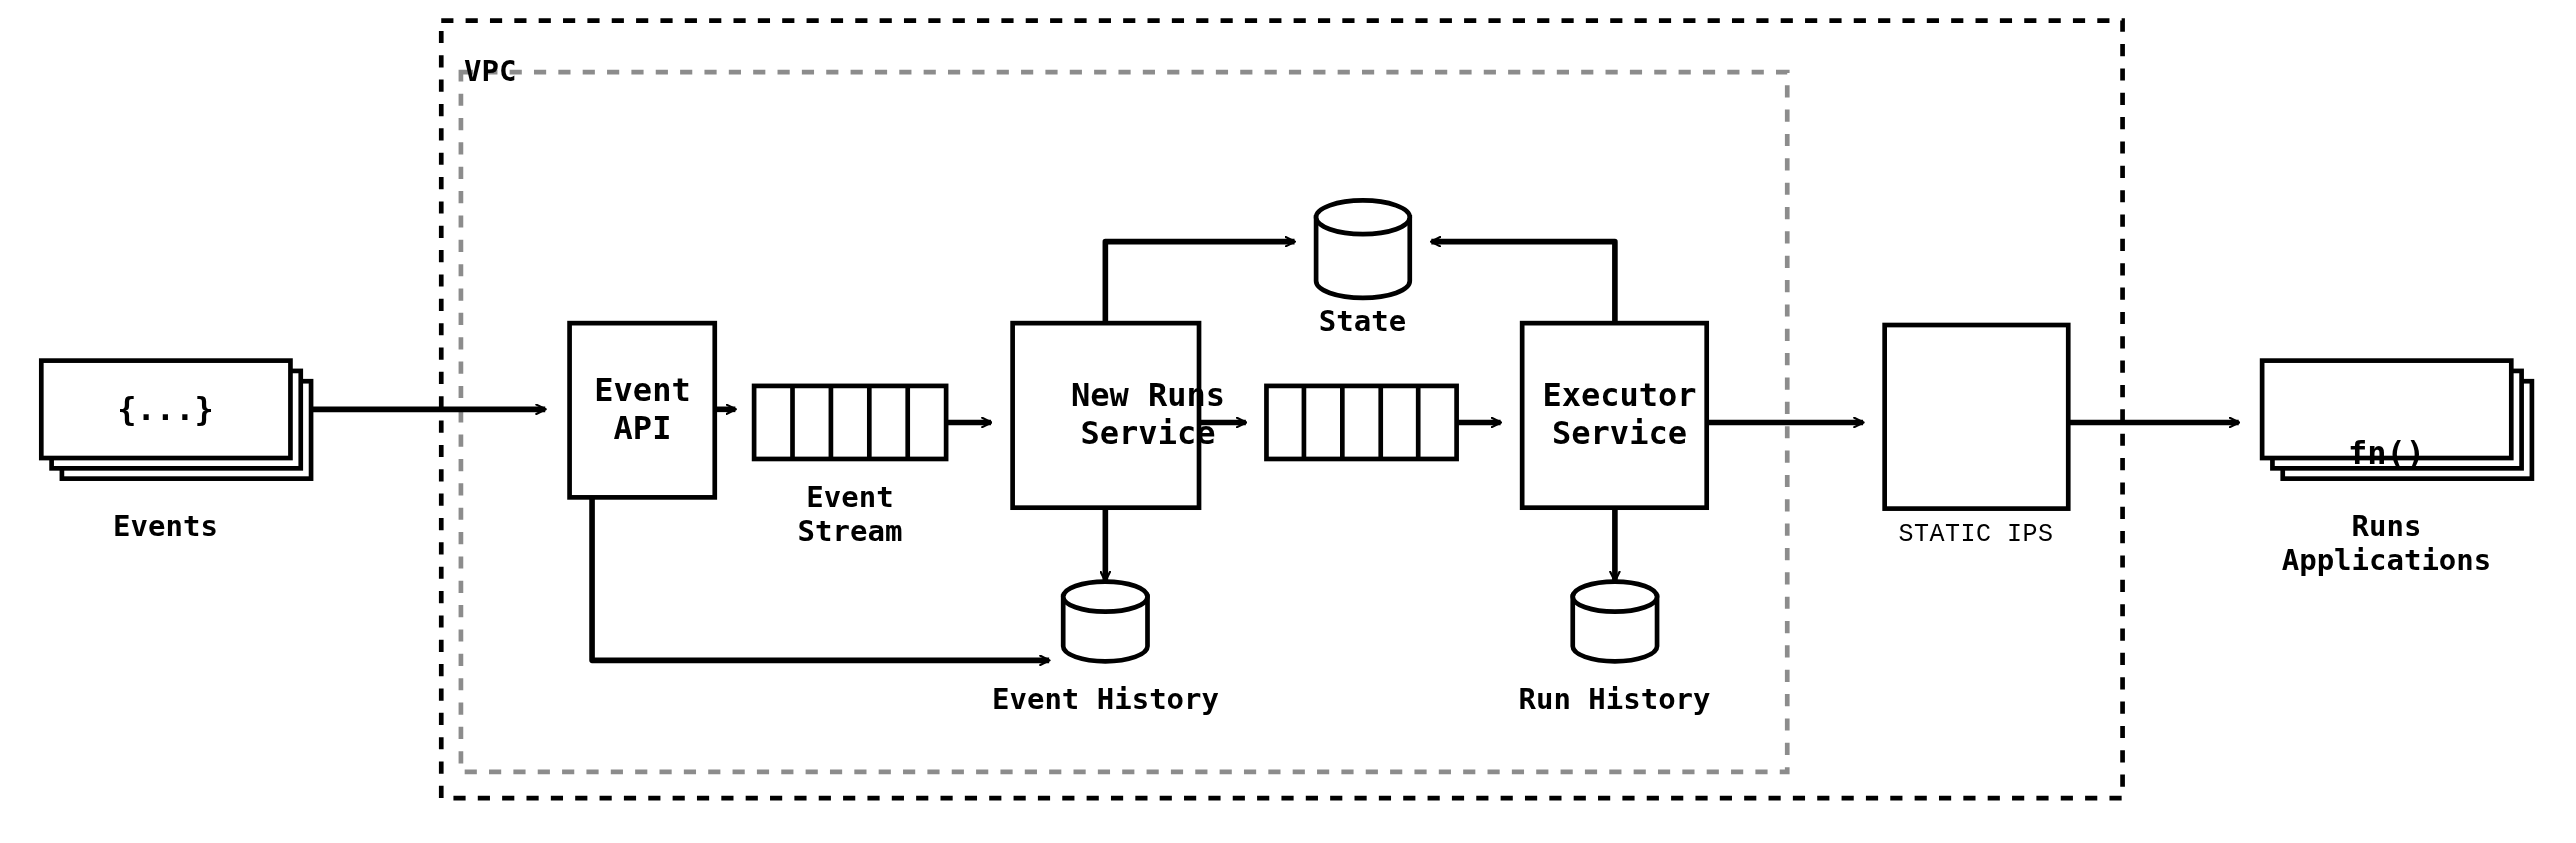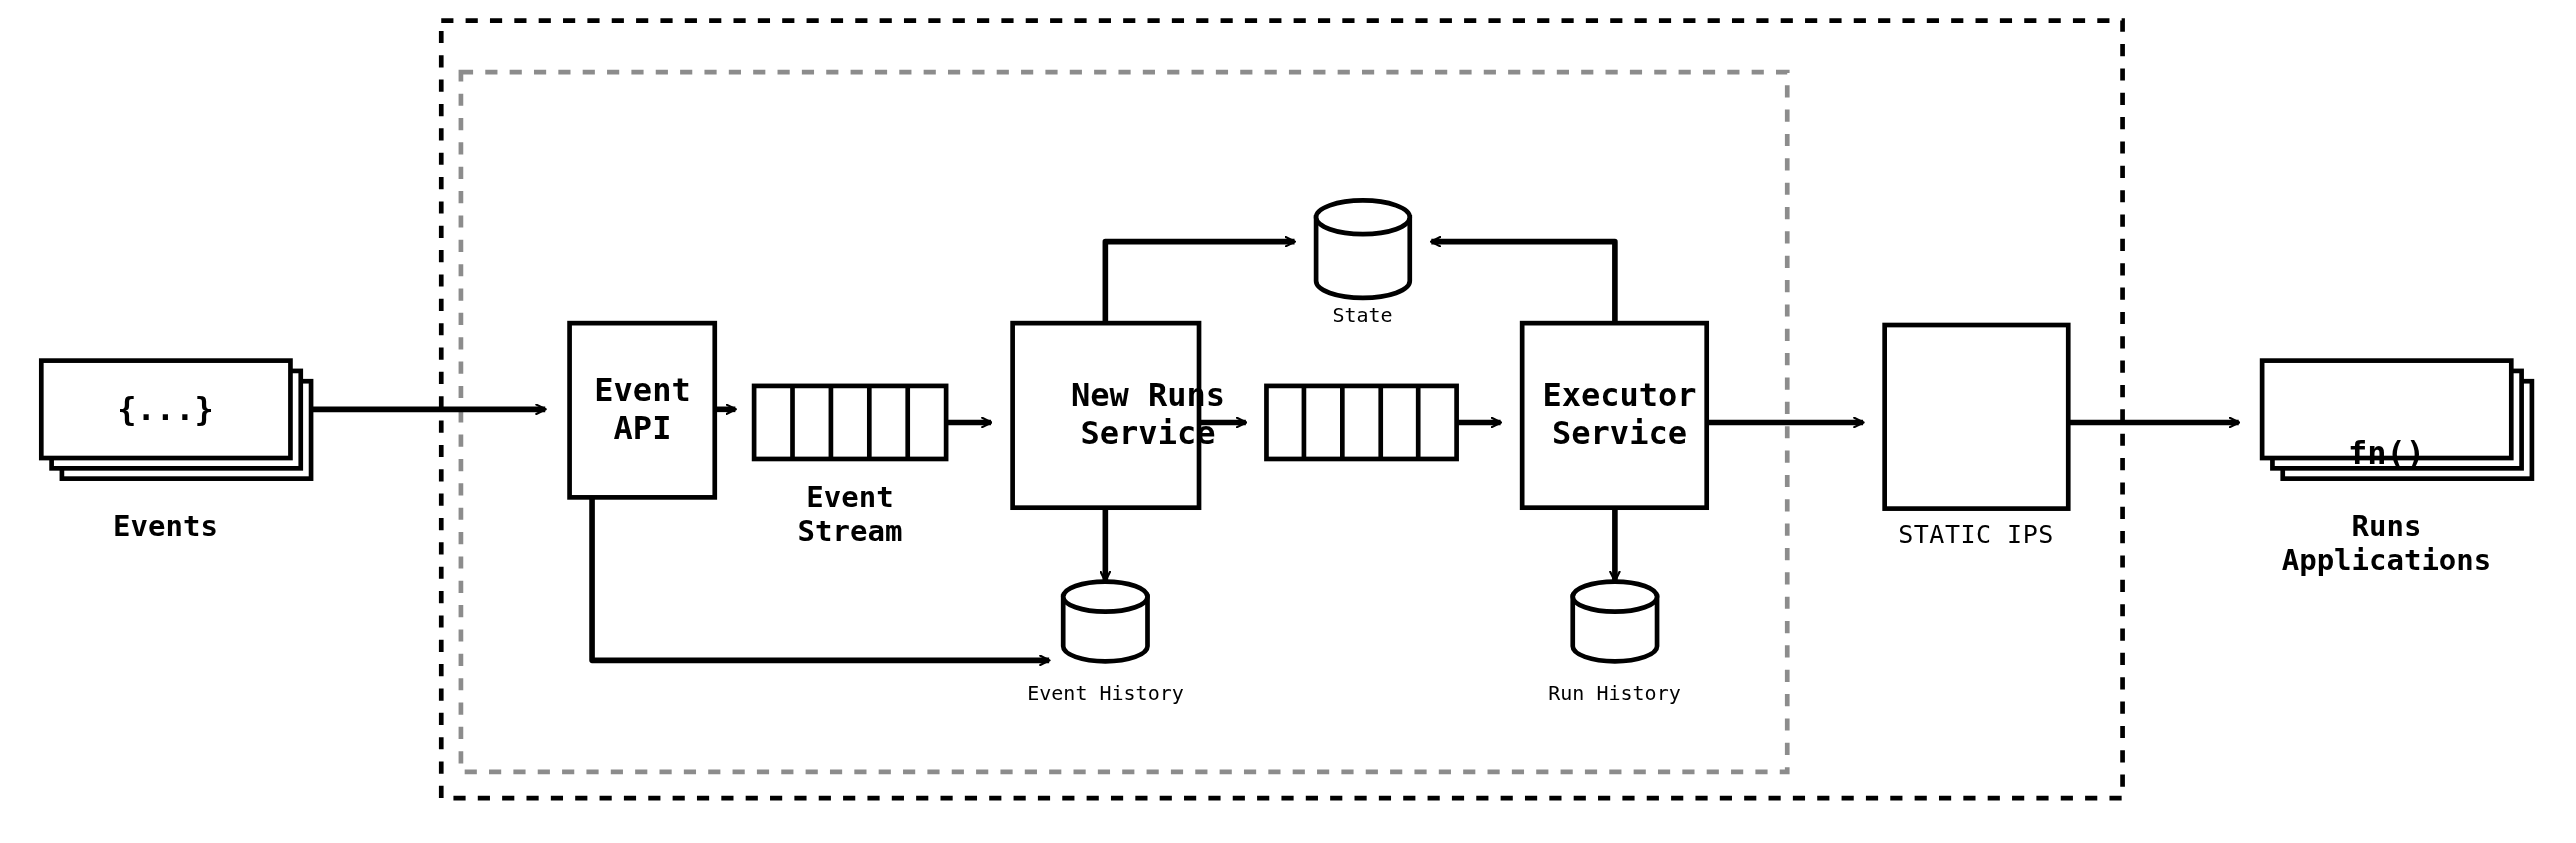--- a/index.html
+++ b/index.html
@@ -34,22 +34,22 @@
   }
   .node-label {
     font-weight: bold;
     font-size: 32px;
   }
   .caption {
     font-weight: bold;
     font-size: 29px;
   }
   .caption-small {
-    font-weight: normal;
-    font-size: 20px;
+    font-weight: bold;
+    font-size: 29px;
   }
   .zone-label {
     font-weight: bold;
     font-size: 29px;
     text-align: left;
   }
   .static-ips {
     font-weight: normal;
     font-size: 25px;
     letter-spacing: 0.5px;
@@ -144,20 +144,21 @@
 
       <g>
         <rect x="2437" y="407" width="266" height="104" fill="#ffffff" stroke="#000000" stroke-width="5"></rect>
         <rect x="2426" y="396" width="266" height="104" fill="#ffffff" stroke="#000000" stroke-width="5"></rect>
         <rect x="2415" y="385" width="266" height="104" fill="#ffffff" stroke="#000000" stroke-width="5"></rect>
       </g>
 
     </g>
   </svg>
 
+  <div class="lbl zone-label" style="left:464px; top:54px; width:375px;">VPC</div>
 
 
   <div class="lbl node-label" style="left:41px; top:391px; width:249px;">{...}</div>
   <div class="lbl caption" style="left:41px; top:509px; width:249px;">Events</div>
 
   <div class="lbl node-label" style="left:570px; top:372px; width:145px;">Event
 API</div>
 
   <div class="lbl caption" style="left:754px; top:480px; width:192px;">Event
 Stream</div>
@@ -168,20 +169,20 @@
 
   <div class="lbl node-label" style="left:1527px; top:377px; width:185px;">Executor
 Service</div>
 
   <div class="lbl caption-small" style="left:1269px; top:304px; width:187px;">State</div>
 
   <div class="lbl caption-small" style="left:965px; top:682px; width:281px;">Event History</div>
 
   <div class="lbl caption-small" style="left:1474px; top:682px; width:281px;">Run History</div>
 
-  <div class="lbl static-ips" style="left:1873px; top:520px; width:206px;">STATIC IPS</div>
+  <div class="lbl static-ips" style="left:1873px; top:520px; width:206px;font-family:Liberation Mono, monospace;">STATIC IPS</div>
 
   <div class="lbl node-label" style="left:2262px; top:391px; width:249px;margin-top:44px;">fn()</div>
   <div class="lbl caption" style="left:2215px; top:509px; width:343px;">Runs
 Applications</div>
 
 </div>
 
 
 </body></html>

